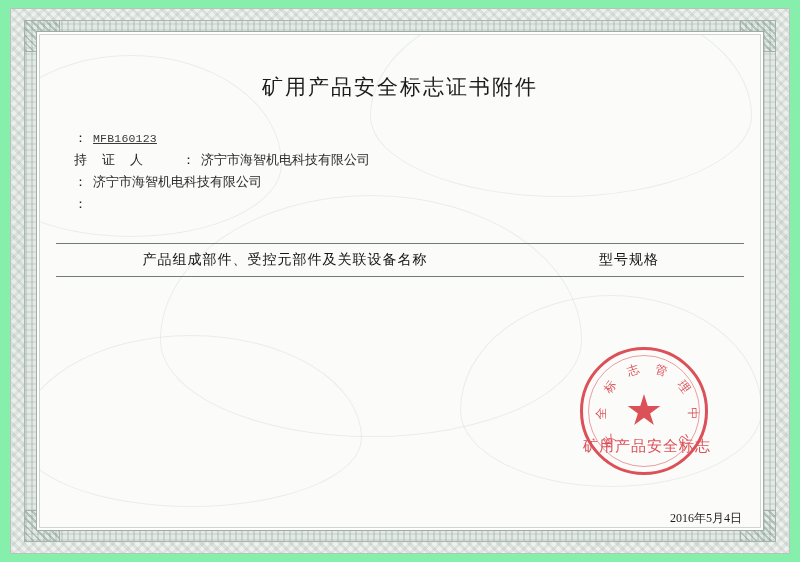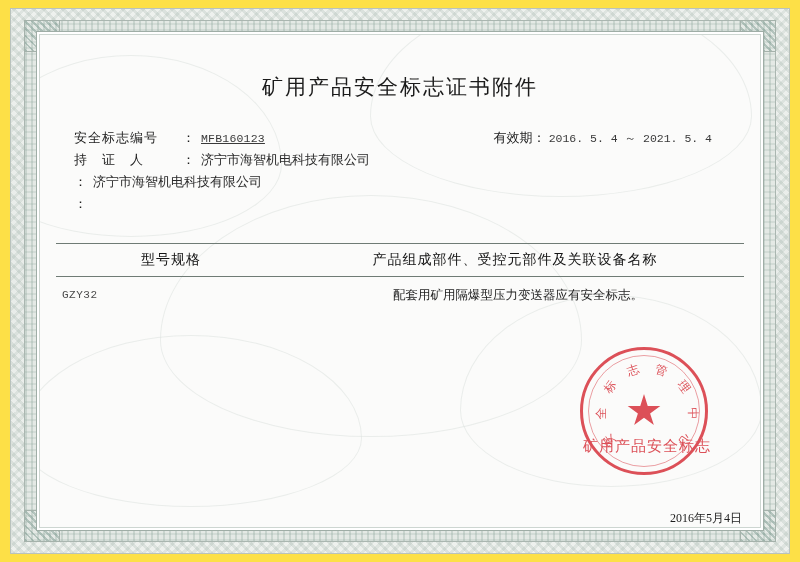--- a/index.html
+++ b/index.html
@@ -11,21 +11,21 @@
     height: 562px;
     background: #f2f2f0;
     font-family: "Liberation Serif", serif;
     overflow: hidden;
   }
 
   .page {
     position: relative;
     width: 800px;
     height: 562px;
-    background: #fde047;
+    background: #86efac;
   }
 
   
   .border-outer {
     position: absolute;
     left: 10px;
     top: 8px;
     right: 10px;
     bottom: 8px;
     border: 1px solid #b9c2bd;
@@ -276,31 +276,22 @@
     <div class="swirl" style="left:420px; top:260px; width:300px; height:190px;"></div>
     <div class="swirl" style="left:-20px; top:300px; width:340px; height:170px;"></div>
   </div>
 
   <div class="content">
 
     <div class="doc-title">矿用产品安全标志证书附件</div>
 
     <div class="fields">
 
-      <div class="validity">
-        <span>有效期</span><span>：</span>
-        <span class="dates">
-          <span>2016. 5. 4</span>
-          <span>～</span>
-          <span>2021. 5. 4</span>
-        </span>
-      </div>
 
       <div class="field-row">
-        <span class="field-label">安全标志编号</span>
         <span class="field-colon">：</span>
         <span class="field-value mono">MFB160123</span>
       </div>
 
       <div class="field-row">
         <span class="field-label">持　证　人</span>
         <span class="field-colon">：</span>
         <span class="field-value">济宁市海智机电科技有限公司</span>
       </div>
 
@@ -310,26 +301,22 @@
       </div>
 
       <div class="field-row">
         <span class="field-colon">：</span>
       </div>
 
     </div>
 
     <div class="table-wrap">
       <div class="thead">
+        <div class="th th-parts">产品组成部件、受控元部件及关联设备名称</div>
         <div class="th th-model">型号规格</div>
-        <div class="th th-parts">产品组成部件、受控元部件及关联设备名称</div>
-      </div>
-      <div class="tbody-row">
-        <div class="td td-model">GZY32</div>
-        <div class="td td-parts">配套用矿用隔爆型压力变送器应有安全标志。</div>
       </div>
     </div>
 
     <div class="seal">
       <div class="seal-text" id="seal-ring">
           <span style="transform: rotate(-215deg) translate(47px) rotate(90deg) translate(-6px, -7px);">安</span>
           <span style="transform: rotate(-179.286deg) translate(47px) rotate(90deg) translate(-6px, -7px);">全</span>
           <span style="transform: rotate(-143.571deg) translate(47px) rotate(90deg) translate(-6px, -7px);">标</span>
           <span style="transform: rotate(-107.857deg) translate(47px) rotate(90deg) translate(-6px, -7px);">志</span>
           <span style="transform: rotate(-72.1429deg) translate(47px) rotate(90deg) translate(-6px, -7px);">管</span>

